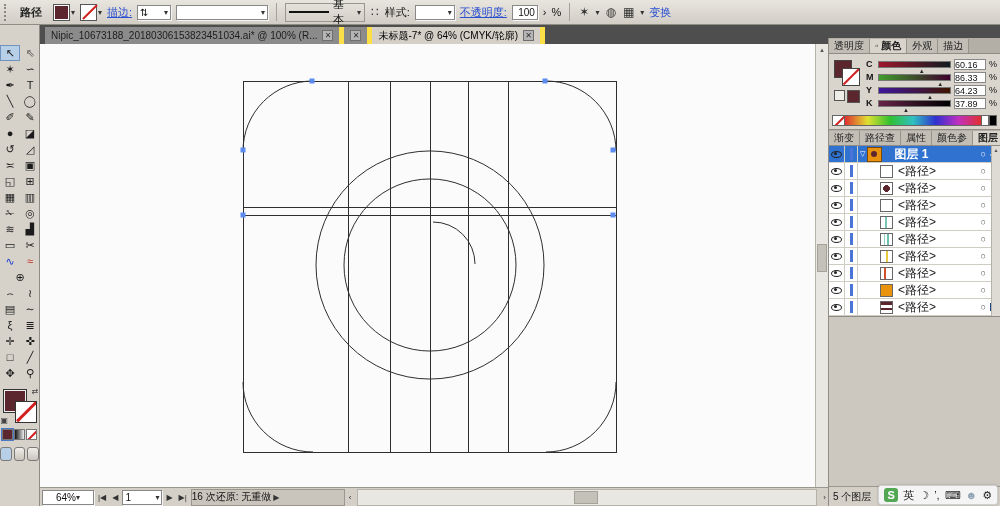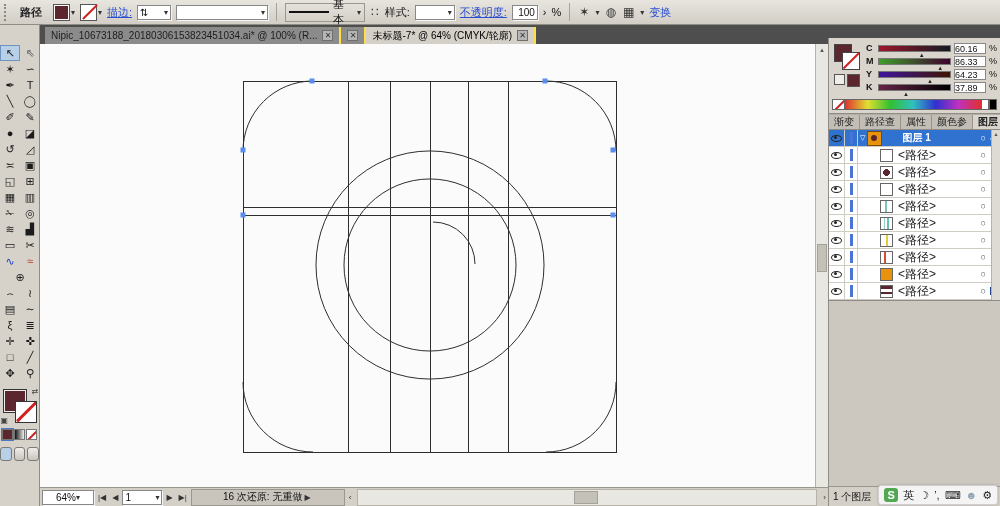--- a/index.html
+++ b/index.html
@@ -27,21 +27,21 @@
   .dd-line{width:72px;display:inline-flex;align-items:center;gap:4px;background:transparent;
      border:1px solid #9a978f;height:17px;padding:0 3px;}
   .line-sample{display:inline-block;width:44px;height:2px;background:#111;}
   .opacity-box{width:26px;justify-content:flex-end;}
   .ob-icon{font-size:12px;color:#333;margin:0 1px;}
   .sep{width:1px;height:18px;background:#a5a29a;margin:0 3px;}
   
   .doc-tabs{position:absolute;left:40px;top:25px;right:0;height:19px;background:#4e4e4e;
      display:flex;align-items:flex-end;padding-left:5px;box-sizing:border-box;}
   .dtab{height:17px;display:flex;align-items:center;gap:5px;padding:0 6px;
-     background:#8b8b8b;color:#1d1d1d;font-size:10px;border-right:2px solid #fde047;
+     background:#8b8b8b;color:#1d1d1d;font-size:10px;border-right:5px solid #fde047;
      max-width:292px;white-space:nowrap;overflow:hidden;}
   .dtab[data-active="true"]{background:#d4d0c8;color:#000;align-items:center;}
   .tab-close{font-size:8px;border:1px solid #6e6e6e;background:#b5b5b5;width:9px;height:9px;
      line-height:9px;text-align:center;color:#333;}
   
   .toolbar{position:absolute;left:0;top:25px;width:40px;bottom:0;background:#d6d2ca;
      border-right:1px solid #8f8c85;box-sizing:border-box;}
   .tools{display:grid;grid-template-columns:20px 20px;margin-top:20px;}
   .tool{height:16px;display:flex;align-items:center;justify-content:center;font-size:11px;
      color:#1c1c1c;}
@@ -80,21 +80,21 @@
   .vthumb{position:absolute;left:1px;right:1px;top:200px;height:26px;background:#c4c1b9;
      border:1px solid #a5a29a;}
   
   .statusbar{position:absolute;left:40px;bottom:0;width:788px;height:19px;background:#d4d0c8;
      border-top:1px solid #9a978f;display:flex;align-items:center;gap:2px;padding-left:2px;
      box-sizing:border-box;font-size:10px;}
   .zoom-dd{width:52px;justify-content:center;}
   .nav-arr{color:#333;font-size:8px;padding:0 2px;}
   .board-dd{width:40px;justify-content:space-between;}
   .history-box{width:152px;height:15px;background:#c9c5bd;border:1px solid #9a978f;
-     display:flex;align-items:center;justify-content:center;font-size:10px;}
+     display:flex;align-items:center;justify-content:flex-start;font-size:10px;}
   .hscroll{flex:1;height:15px;background:#e9e7e2;border:1px solid #b5b2aa;position:relative;margin:0 2px;}
   .hthumb{position:absolute;top:1px;bottom:1px;left:47%;width:22px;background:#c4c1b9;
      border:1px solid #a5a29a;}
   
   .dock{position:absolute;right:0;top:38px;width:172px;bottom:0;background:#ccc8c0;
      border-left:1px solid #8f8c85;box-sizing:border-box;}
   .ptabs{display:flex;align-items:flex-end;height:15px;background:#b3afa7;
      border-bottom:1px solid #8f8c85;}
   .ptab{height:14px;line-height:14px;padding:0 5px;font-size:10px;background:#c2beb6;
      border-right:1px solid #979389;color:#222;white-space:nowrap;}
@@ -136,21 +136,21 @@
      justify-content:center;flex:none;}
   .eye{width:9px;height:5px;border:1px solid #222;border-radius:50%;position:relative;}
   .eye::after{content:"";position:absolute;left:2px;top:0px;width:3px;height:3px;background:#222;border-radius:50%;}
   .lockbox{width:12px;height:16px;border-right:1px solid #cfccc4;display:flex;align-items:center;
      justify-content:center;flex:none;}
   .bluebar{width:3px;height:12px;background:#4a74d8;}
   .lheader{background:#2f72d0;color:#fff;}
   .ltri{font-size:7px;margin:0 2px;}
   .lico{width:13px;height:13px;background:#e8920e;border:1px solid #7a4a06;position:relative;flex:none;}
   .lico::after{content:"";position:absolute;left:3px;top:3px;width:6px;height:6px;border-radius:50%;background:#5c262e;}
-  .lhname{margin-left:20px;font-weight:bold;font-size:10px;flex:1;}
+  .lhname{margin-left:12px;font-weight:bold;font-size:12px;flex:1;}
   .rowbody{display:flex;align-items:center;flex:1;padding-left:22px;gap:5px;}
   .thumb{width:13px;height:13px;background:#fff;border:1px solid #666;box-sizing:border-box;flex:none;}
   .thumb[data-thumb="maroon-circle"]{background:radial-gradient(circle at 50% 50%,#5c262e 0 42%,#fff 46%);}
   .thumb[data-thumb="teal-line"]{background:linear-gradient(to right,#fff 0 40%,#7ac5b8 40% 56%,#fff 56%);}
   .thumb[data-thumb="teal-lines"]{background:linear-gradient(to right,#fff 0 24%,#8fd0c0 24% 40%,#fff 40% 58%,#6bbfae 58% 76%,#fff 76%);}
   .thumb[data-thumb="yellow-line"]{background:linear-gradient(to right,#fff 0 44%,#e6c93c 44% 60%,#fff 60%);}
   .thumb[data-thumb="red-line"]{background:linear-gradient(to right,#fff 0 30%,#d2502a 30% 46%,#fff 46%);}
   .thumb[data-thumb="orange-fill"]{background:#e8920e;}
   .thumb[data-thumb="maroon-bars"]{background:linear-gradient(to bottom,#5c262e 0 24%,#fff 24% 52%,#5c262e 52% 76%,#fff 76%);}
   .lname{font-size:12px;color:#222;}
@@ -461,20 +461,30 @@
     </span>
     <span class="nav-arr">‹</span>
     <span class="hscroll">
       <span class="hthumb"></span>
     </span>
     <span class="nav-arr">›</span>
   </div>
 
   <div class="dock">
 
+    <div class="ptabs">
+
+        <span class="ptab">透明度</span>
+
+        <span class="ptab" data-active="true">◦ 颜色</span>
+
+        <span class="ptab">外观</span>
+
+        <span class="ptab">描边</span>
+      </div>
     <div class="color-panel">
       <div class="cp-body">
         <div class="cp-fs">
           <span class="cpf"></span>
           <span class="cps"></span>
           <span class="cp-cube"></span>
           <span class="cp-cubesw"></span>
         </div>
         <div class="sliders">
 
@@ -685,21 +695,21 @@
             <span class="target">○</span>
             <span class="selchip" data-sel="true"></span>
           </div>
         </div>
       <div class="lscroll">
         <span>▴</span>
       </div>
     </div>
 
     <div class="dock-footer">
-      <span>1 个图层</span>
+      <span>5 个图层</span>
     </div>
   </div>
 
   <div class="sogou">
     <span class="slogo">S</span>
     <span class="sitem">英</span>
     <span class="sitem">☽</span>
     <span class="sitem">’,</span>
     <span class="sitem">⌨</span>
     <span class="sitem gray">☻</span>

